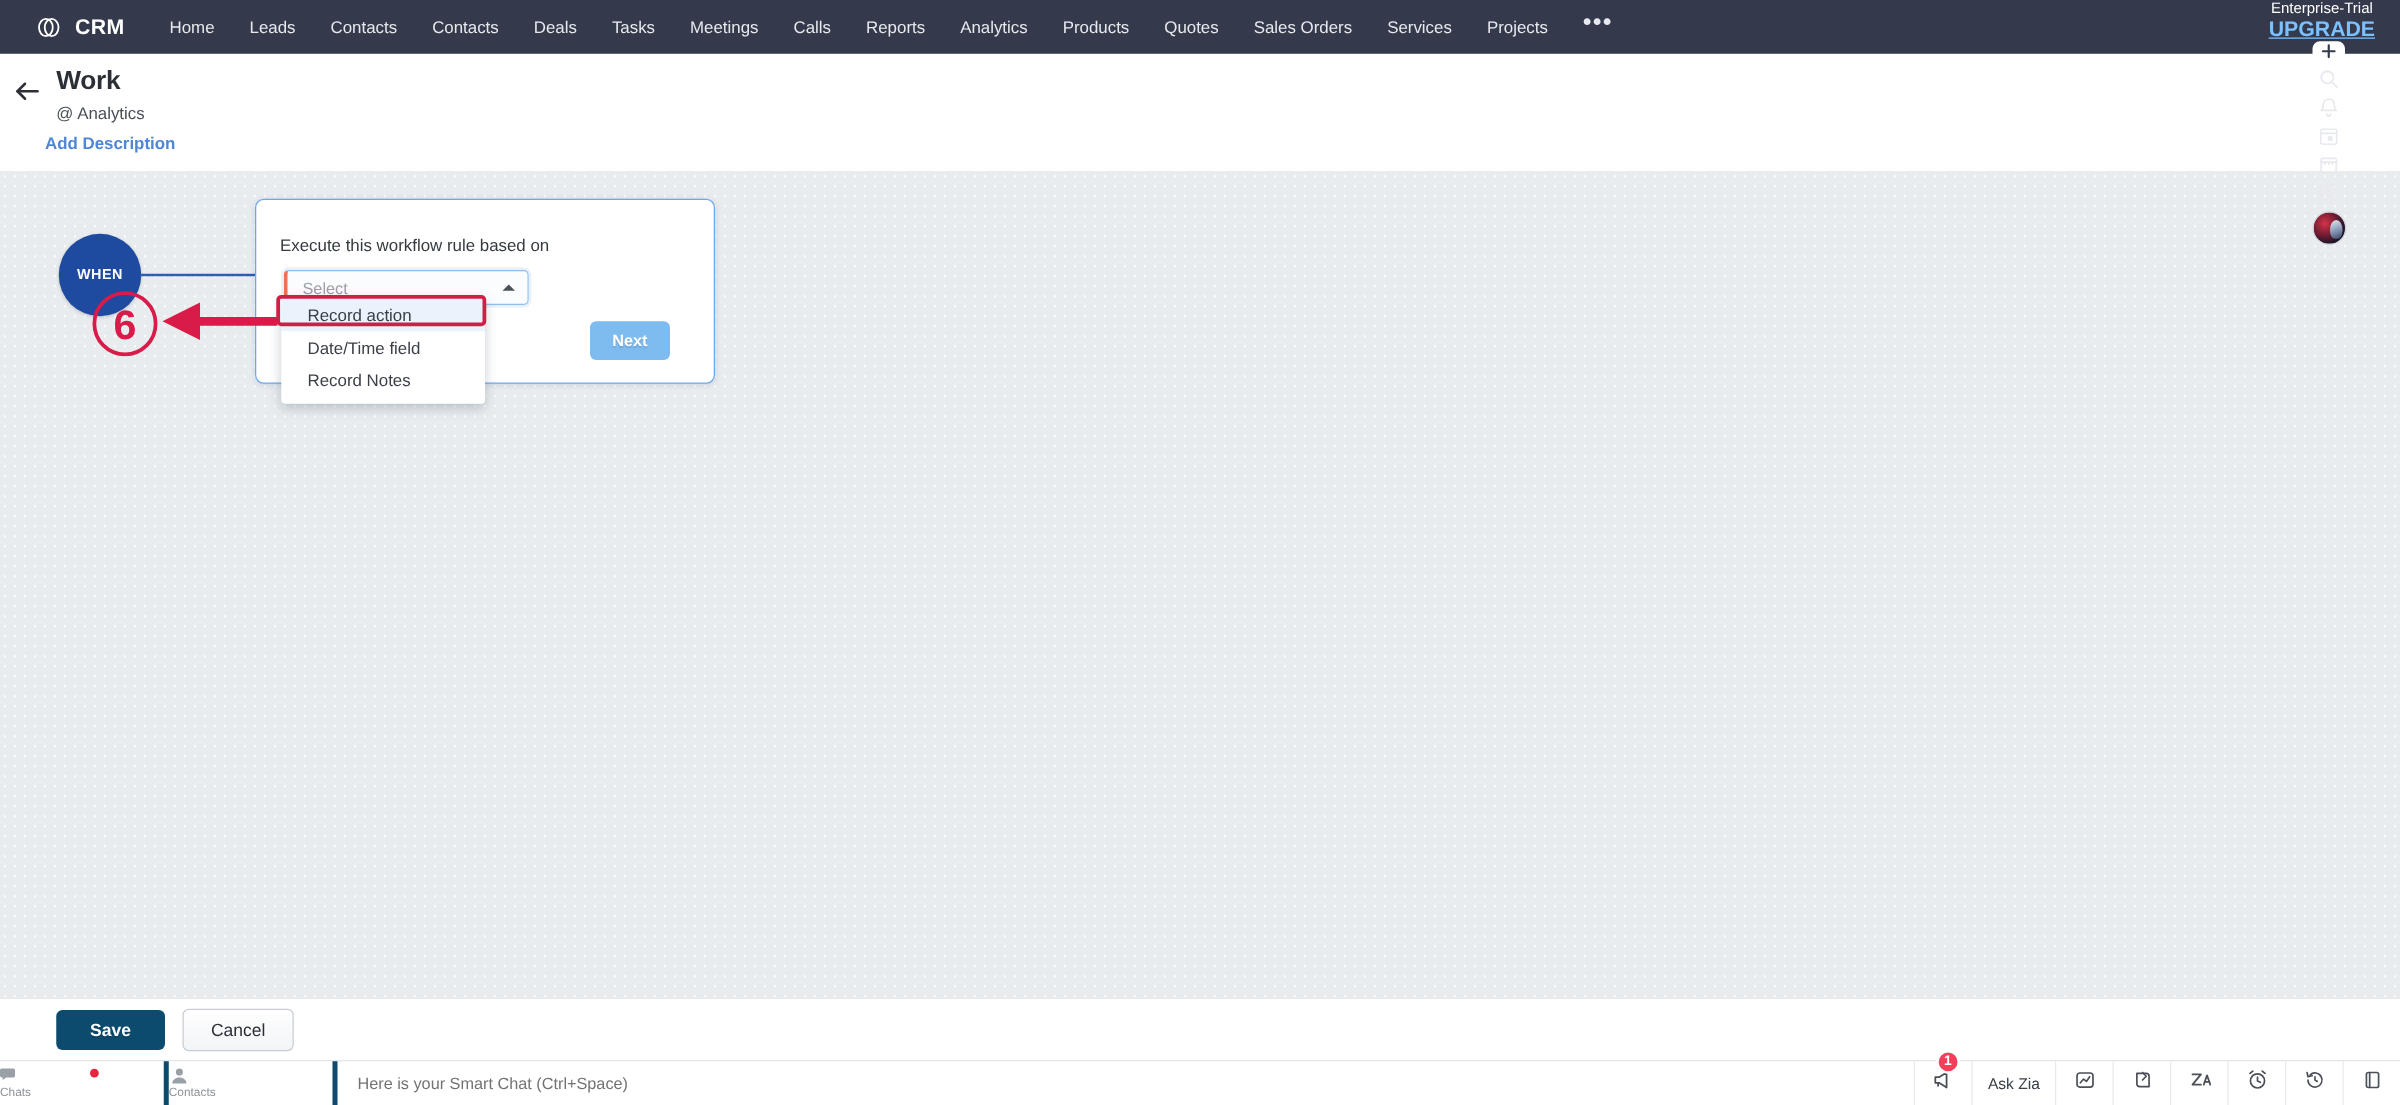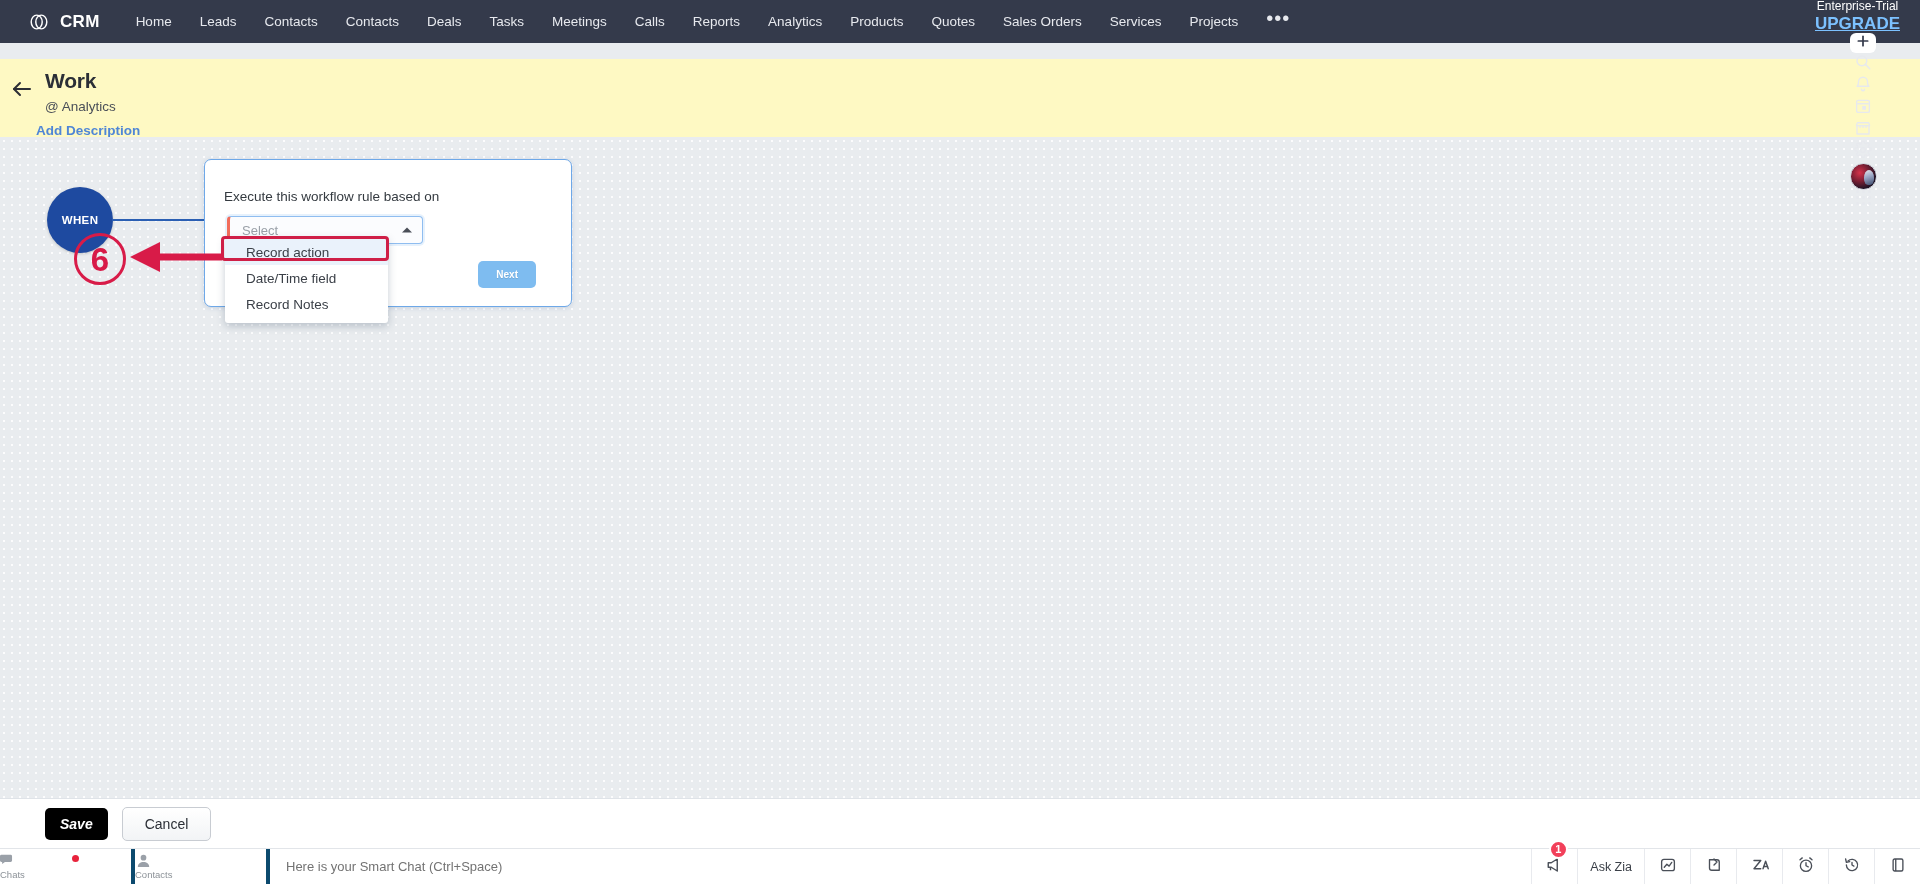--- a/index.html
+++ b/index.html
@@ -52,22 +52,21 @@
   }
   .grid9{ width:34px;height:43px;display:flex;align-items:center;justify-content:center;cursor:pointer; }
   .grid9 i{
     display:grid; grid-template-columns:repeat(3,3px); grid-gap:3px;
   }
   .grid9 i b{ width:3px;height:3px;background:#e7e9ee;border-radius:50%;display:block; }
 
   
   .pagehead{
     position:absolute; top:43px; left:0; width:1920px; height:94px;
-    background:#fef9c3;
-    margin-top:16px;
+    background:#ffffff;
   }
   .backarrow{
     position:absolute; left:10px; top:18px; width:24px;height:24px; cursor:pointer; color:#2c2f36;
   }
   .backarrow svg{ width:24px;height:24px; display:block;}
   .ptitle{
     position:absolute; left:45px; top:10px;
     font-size:21px; font-weight:bold; color:#2b2f36; letter-spacing:-.2px;
   }
   .psub{
@@ -121,21 +120,21 @@
   }
   .select-text{ font-size:13px; color:#9aa0a8; padding-left:12px; }
   .select-caret{
     position:absolute; right:10px; top:50%; transform:translateY(-50%);
     width:0;height:0;border-left:5px solid transparent;border-right:5px solid transparent;
     border-bottom:5px solid #4a4f58;
   }
   .nextbtn{
     position:absolute; right:35px; bottom:18px;
     background:#7ebcf0; color:#ffffff; border:none; border-radius:5px;
-    font-size:10px; font-weight:bold; padding:8px 18px; cursor:pointer;
+    font-size:13px; font-weight:bold; padding:8px 18px; cursor:pointer;
     font-family:"Liberation Sans", sans-serif;
     text-shadow:0 1px 1px rgba(0,0,0,.12);
   }
 
   
   .dropdown{
     position:absolute; left:225px; top:100px; width:163px;
     background:#ffffff; border-radius:3px;
     box-shadow:0 3px 9px rgba(40,60,90,.26);
     z-index:30; padding:2px 0 6px 0;
@@ -160,23 +159,23 @@
   }
   .annot-arrow{ position:absolute; left:126px; top:95px; width:96px; height:50px; z-index:41; }
 
   
   .actionbar{
     position:absolute; left:0; top:798px; width:1920px; height:50px;
     background:#ffffff; border-top:1px solid #dfe3e8;
     display:flex; align-items:center; padding-left:45px; gap:14px;
   }
   .btn-save{
-    background:#000000; color:#ffffff; border:none; border-radius:5px;
-    font-size:14px; font-weight:bold; padding:8px 15px; cursor:pointer;
-    font-family:"Liberation Sans", sans-serif; text-shadow:0 1px 1px rgba(0,0,0,.12);font-style:italic;
+    background:#0c4a6e; color:#ffffff; border:none; border-radius:5px;
+    font-size:14px; font-weight:bold; padding:8px 27px; cursor:pointer;
+    font-family:"Liberation Sans", sans-serif; text-shadow:0 1px 1px rgba(0,0,0,.12);
   }
   .btn-cancel{
     background:linear-gradient(#ffffff,#f2f4f6); color:#2b2f36;
     border:1px solid #c8ccd2; border-radius:5px;
     font-size:14px; padding:8px 22px; cursor:pointer;
     font-family:"Liberation Sans", sans-serif;
   }
 
   
   .statusbar{

